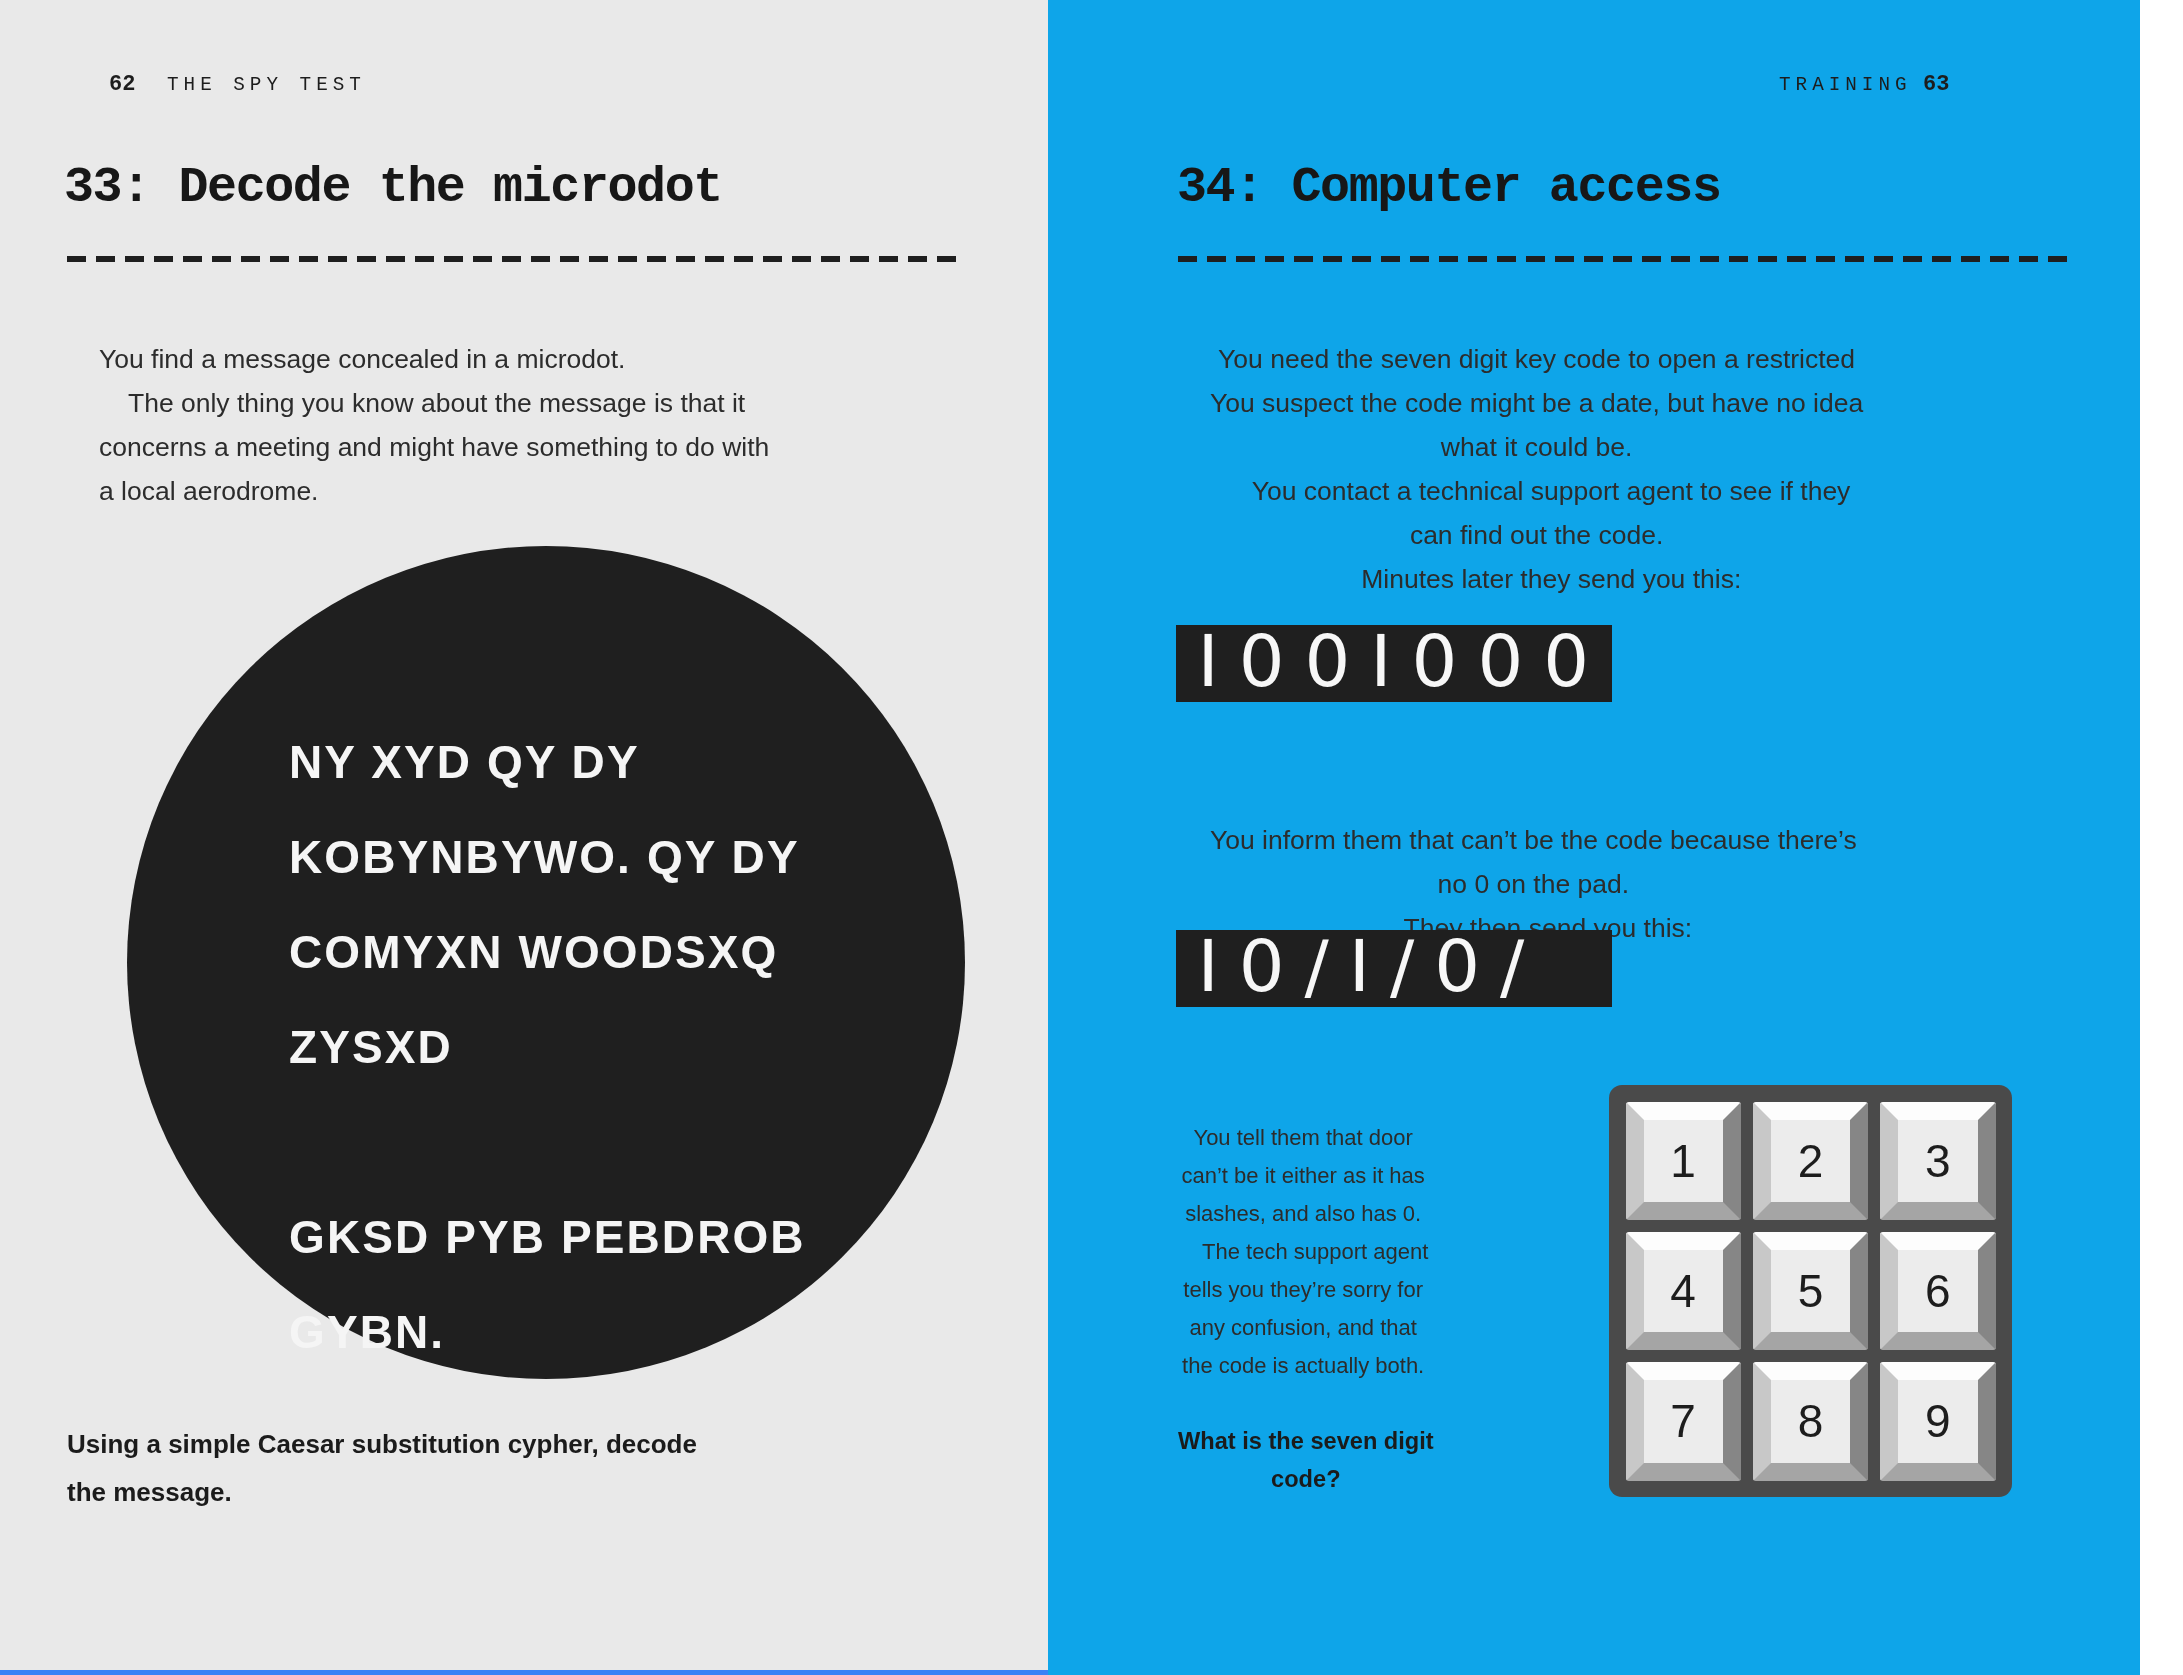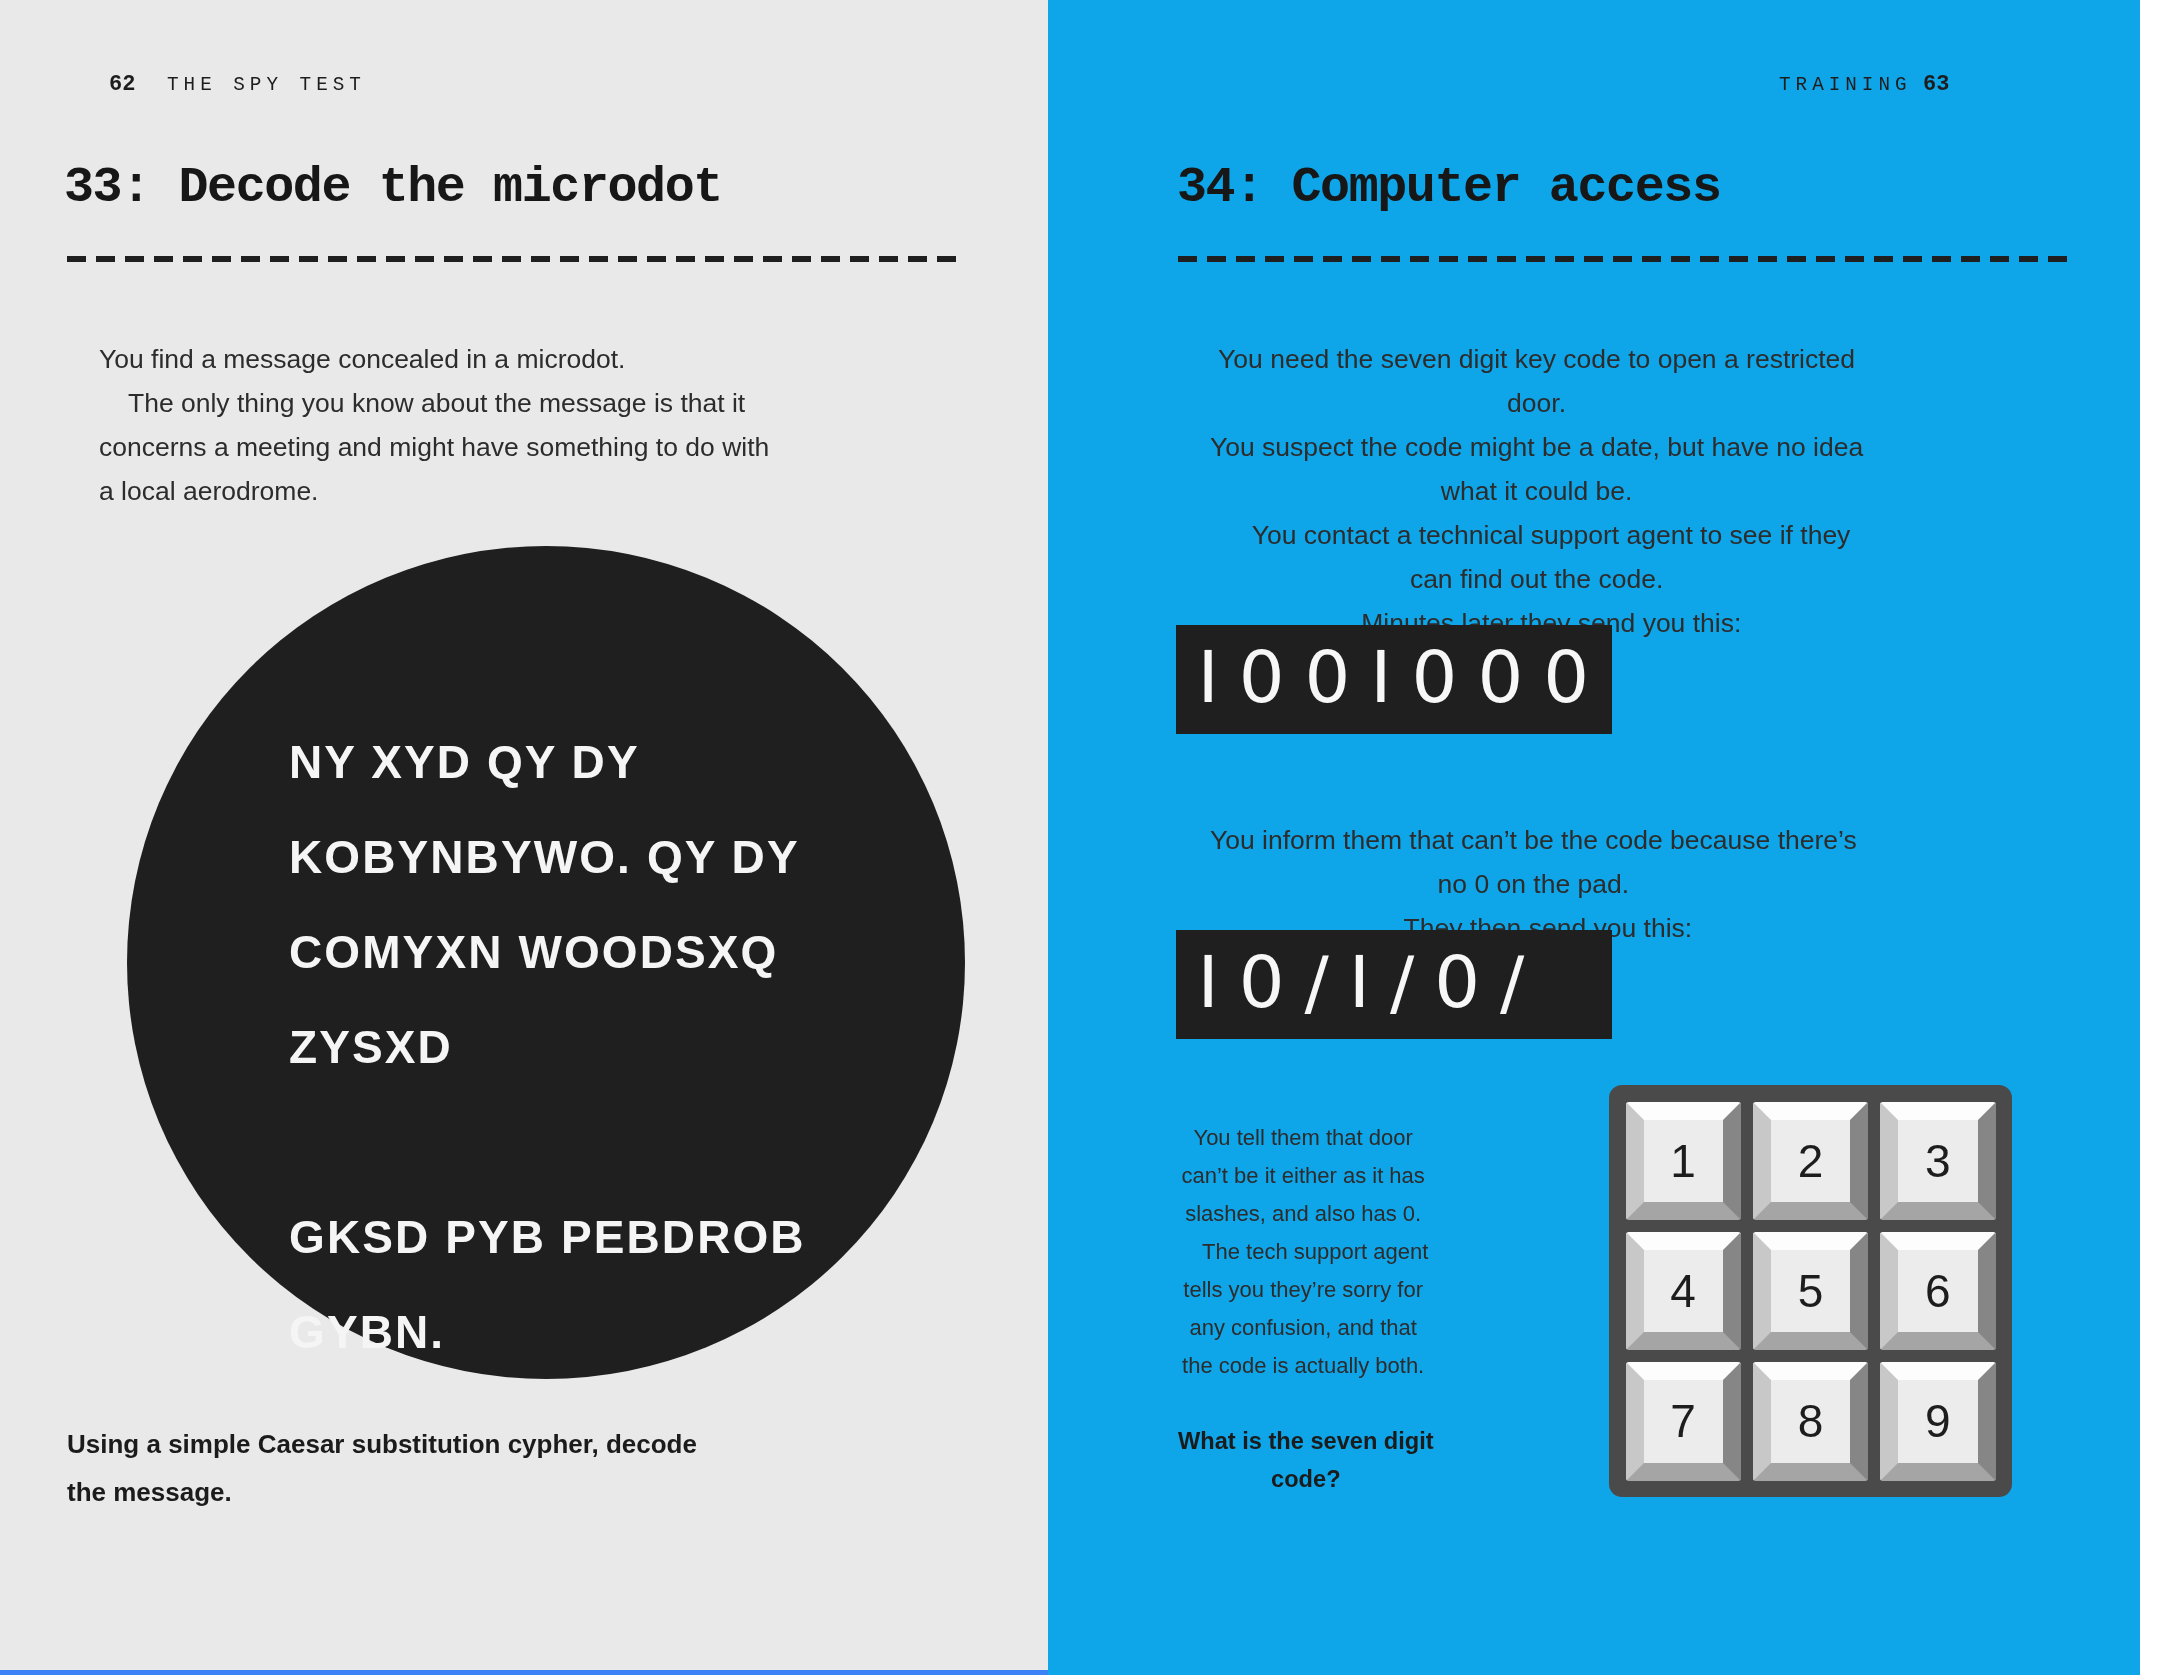--- a/index.html
+++ b/index.html
@@ -49,21 +49,21 @@
   }
   .microdot-text{
     left:289px;top:715px;
     font-size:46px;line-height:95px;font-weight:bold;
     letter-spacing:2.1px;color:#f5f5f5;z-index:1;
   }
   .microdot-text .tline{white-space:pre;}
 
   
   .code-box{
-    width:436px;height:109px;background:#1f1f1f;z-index:2;
+    width:436px;height:77px;background:#1f1f1f;z-index:2;
     display:flex;align-items:center;padding-left:21.5px;box-sizing:border-box;
   }
   .code-text{
     font-family:"DejaVu Sans", sans-serif;
     font-size:72px;letter-spacing:20px;color:#f7f7f7;
     line-height:1;transform:translateY(-2.9px);
   }
 
   
   .keypad{
@@ -120,21 +120,20 @@
 <div class="page" id="page-right">
 
   <div class="abs running-head" style="left:731px;top:74px;">TRAINING</div>
   <div class="abs pagenum" style="left:875px;top:72px;">63</div>
 
   <div class="abs puzzle-title" style="left:129px;top:159px;">34: Computer access</div>
   <div class="abs dashed-rule" style="left:130px;top:256px;width:892px;"></div>
 
   <div class="abs bodytext" style="left:130px;top:337px;">
       <div class="tline">You need the seven digit key code to open a restricted</div>
-      <div class="tline">door.</div>
       <div class="tline">You suspect the code might be a date, but have no idea</div>
       <div class="tline">what it could be.</div>
       <div class="tline">    You contact a technical support agent to see if they</div>
       <div class="tline">can find out the code.</div>
       <div class="tline">    Minutes later they send you this:</div>
     </div>
 
   <div class="abs code-box" style="left:128px;top:625px;">
     <span class="code-text">I00I000</span>
   </div>

